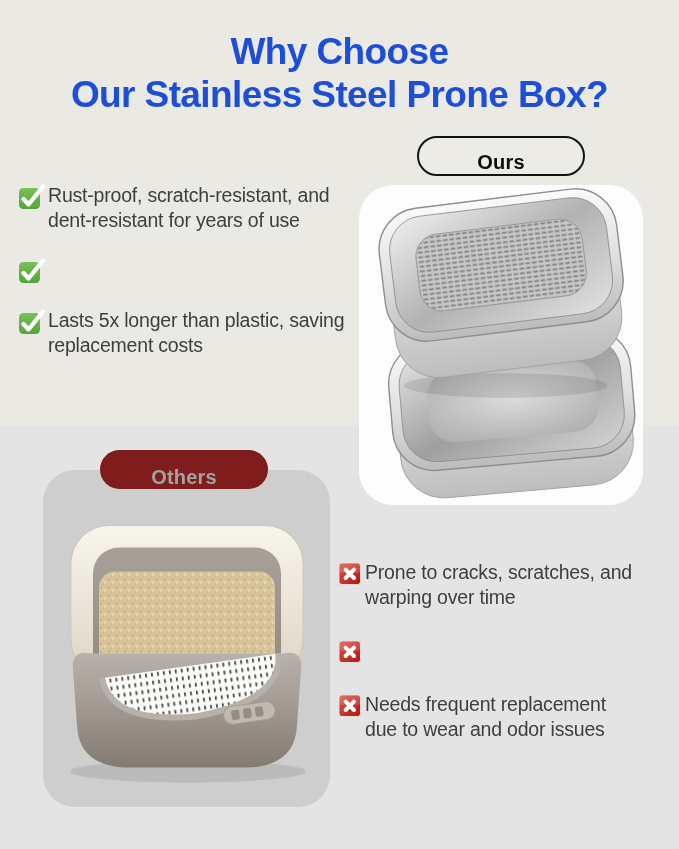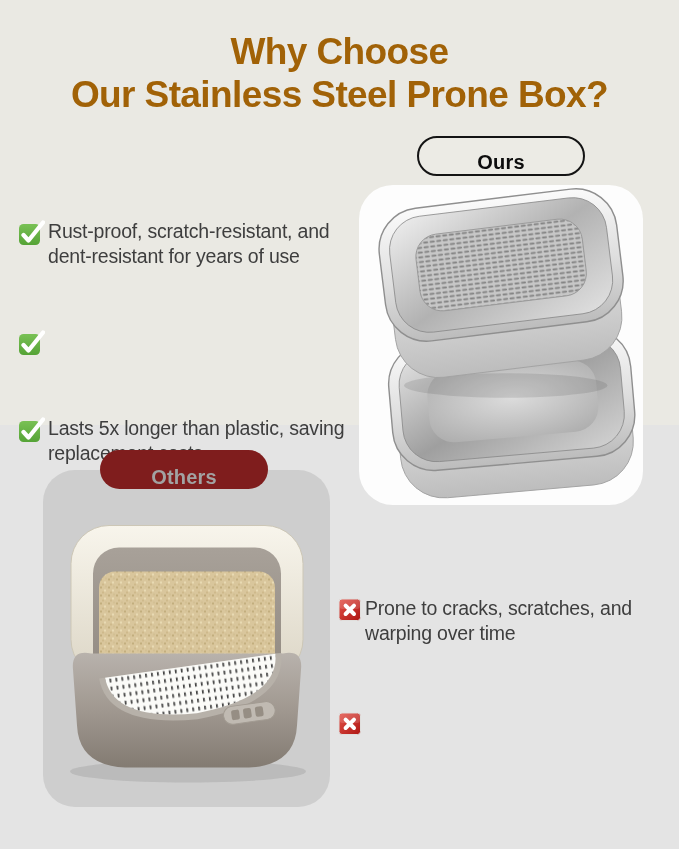--- a/index.html
+++ b/index.html
@@ -6,28 +6,28 @@
   body{
     width:679px;height:849px;position:relative;overflow:hidden;
     font-family:"Liberation Sans","DejaVu Sans",sans-serif;
     background:#eae9e3;
   }
   .bg-top{position:absolute;left:0;top:0;width:679px;height:425px;background:#eae9e3;}
   .bg-bottom{position:absolute;left:0;top:425px;width:679px;height:424px;background:#e4e4e4;}
 
   .title{
     position:absolute;left:0;top:30px;width:679px;text-align:center;
-    font-weight:700;font-size:37px;line-height:43px;color:#a16207;
+    font-weight:700;font-size:37px;line-height:43px;color:#1d4ed8;
     letter-spacing:-0.6px;margin:0;
   }
 
   .list{position:absolute;display:flex;flex-direction:column;list-style:none;margin:0;padding:0;}
   .list.pros{left:18px;top:183px;width:338px;gap:24px;}
   .list.cons{left:338px;top:560px;width:338px;gap:28px;justify-content:center;}
-  .list-item{display:flex;align-items:flex-start;gap:3px;margin-top:36px;}
+  .list-item{display:flex;align-items:flex-start;gap:3px;}
   .list-item .icon{flex:0 0 auto;display:block;}
   .list-item p{
     margin:0;font-size:19.5px;line-height:25px;color:#3e3e3e;
     white-space:pre-line;letter-spacing:-0.2px;
   }
 
   .card{position:absolute;}
   .card-ours{left:359px;top:185px;width:284px;height:320px;background:#fdfdfd;border-radius:34px;}
   .card-others{left:43px;top:470px;width:287px;height:337px;background:#cecece;border-radius:32px;}
   .card svg{display:block;width:100%;height:100%;}
@@ -205,13 +205,22 @@
     <p>Prone to cracks, scratches, and
 warping over time</p>
   </li>
   <li class="list-item">
     <svg class="icon" width="24" height="24" viewBox="0 0 24 24" style="margin-top:2px">
       <rect x="1" y="1" width="21.5" height="21.5" rx="3" fill="url(#redG)" stroke="#e0dedc"></rect>
       <rect x="1.5" y="1.5" width="20.5" height="9.5" rx="3" fill="#ffffff" opacity=".14"></rect>
       <path d="M7.6 7.6 L16 16 M16 7.6 L7.6 16" stroke="#fff" stroke-width="4" stroke-linecap="round"></path>
     </svg>
   </li>
+  <li class="list-item">
+    <svg class="icon" width="24" height="24" viewBox="0 0 24 24" style="margin-top:2px">
+      <rect x="1" y="1" width="21.5" height="21.5" rx="3" fill="url(#redG)" stroke="#e0dedc"></rect>
+      <rect x="1.5" y="1.5" width="20.5" height="9.5" rx="3" fill="#ffffff" opacity=".14"></rect>
+      <path d="M7.6 7.6 L16 16 M16 7.6 L7.6 16" stroke="#fff" stroke-width="4" stroke-linecap="round"></path>
+    </svg>
+    <p>Needs frequent replacement
+due to wear and odor issues</p>
+  </li>
 </ul>
 
 </body></html>

